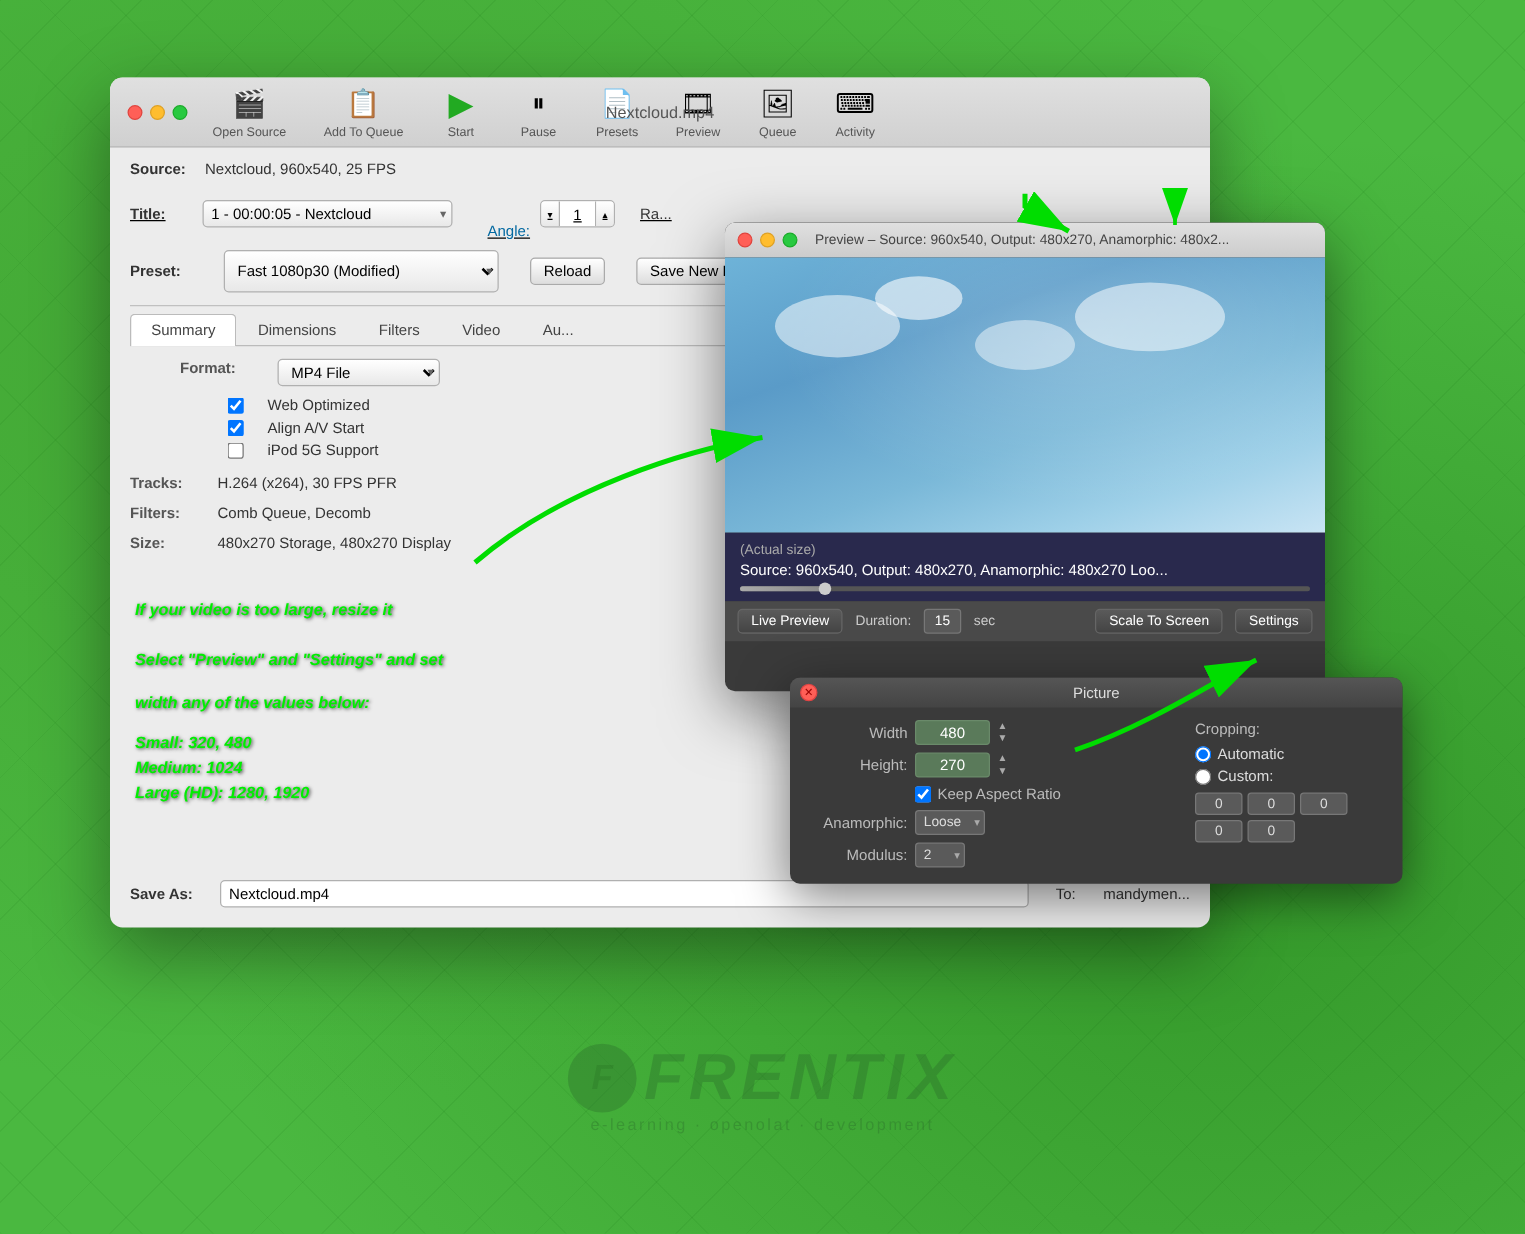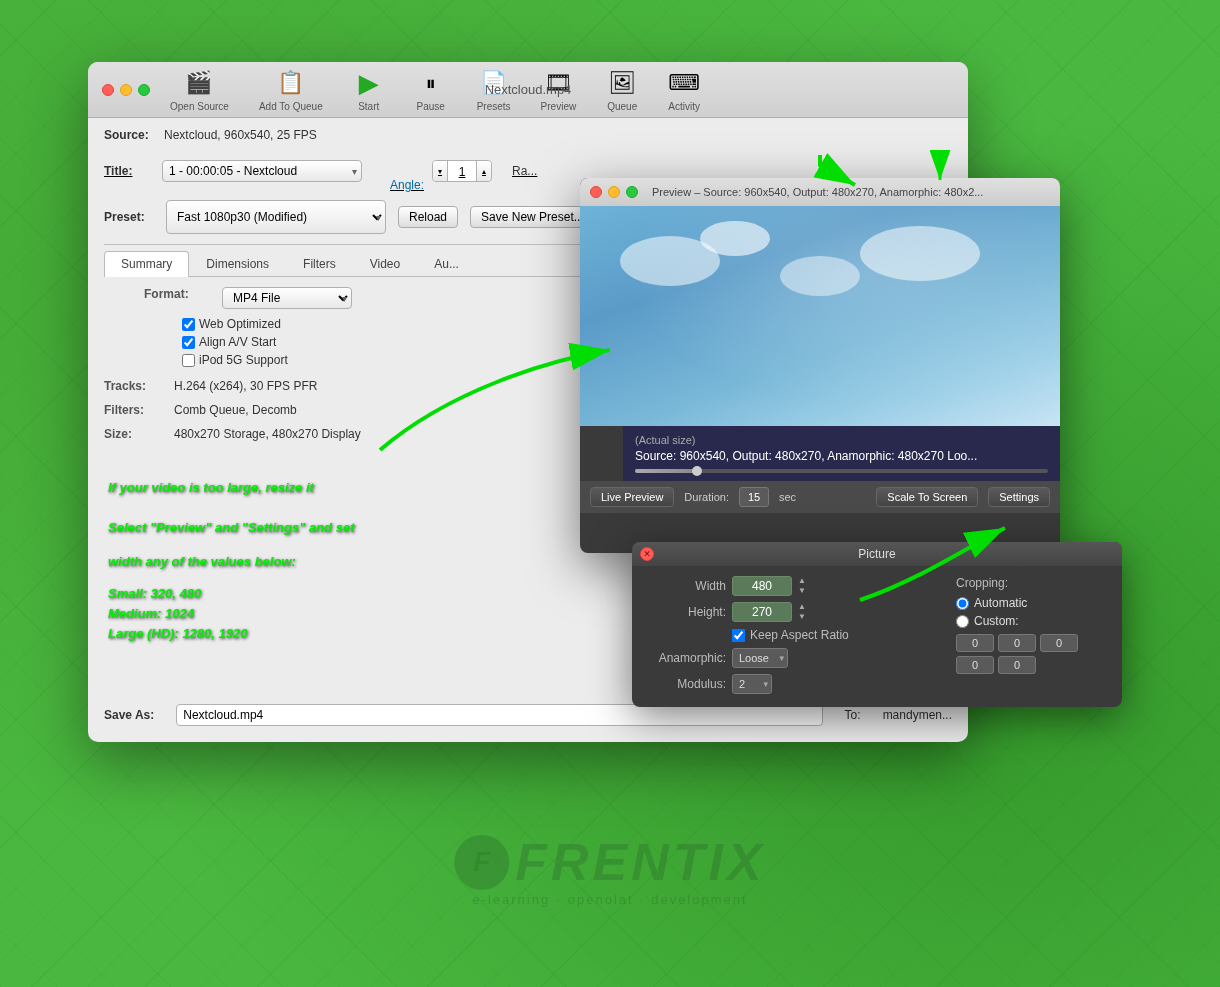--- a/index.html
+++ b/index.html
@@ -206,21 +206,21 @@
       align-items: center;
       justify-content: center;
       font-size: 8px;
       background: linear-gradient(to bottom, #fff, #e8e8e8);
       cursor: pointer;
     }
 
     .preset-row {
       display: flex;
       align-items: center;
-      gap: 12px;
+      gap: 25px;
       margin-bottom: 10px;
     }
 
     .preset-label {
       font-weight: 600;
       font-size: 12px;
       color: #333;
       width: 50px;
     }
 
@@ -363,21 +363,21 @@
     .checkboxes {
       margin-left: 78px;
       display: flex;
       flex-direction: column;
       gap: 4px;
     }
 
     .checkbox-row {
       display: flex;
       align-items: center;
-      gap: 4px;
+      gap: 19px;
       font-size: 12px;
       color: #333;
     }
 
     .checkbox-row input[type=checkbox] {
       width: 13px;
       height: 13px;
     }
 
     .summary-right {
@@ -492,21 +492,20 @@
     .cloud-shape {
       position: absolute;
       background: rgba(255,255,255,0.7);
       border-radius: 50%;
     }
 
     .preview-info-bar {
       background: rgba(40,40,80,0.9);
       padding: 8px 12px;
       color: #fff;
-      margin-left: 43px;
     }
 
     .preview-size-label {
       font-size: 11px;
       color: #aaa;
       margin-bottom: 3px;
     }
 
     .preview-size-text {
       font-size: 12px;

